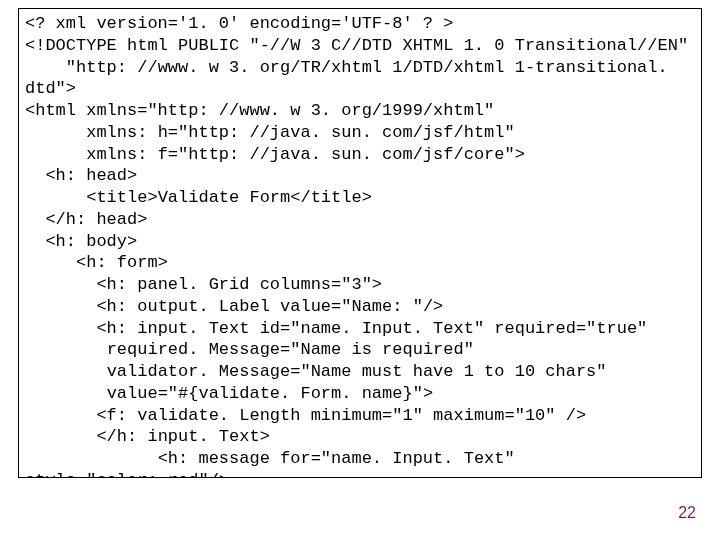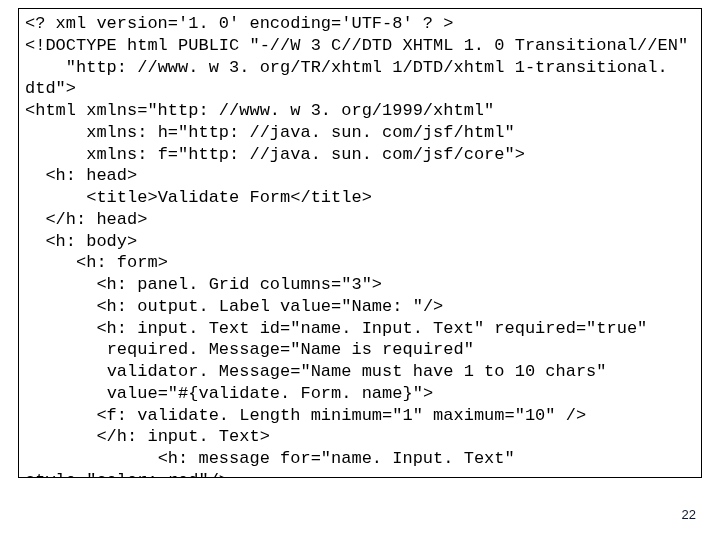--- a/index.html
+++ b/index.html
@@ -35,22 +35,22 @@
     line-height: 1.28;
     white-space: pre-wrap;
     word-wrap: break-word;
     height: 470px;
     overflow: hidden;
   }
   .page-num {
     position: absolute;
     right: 24px;
     bottom: 18px;
-    font-size: 13px;
-    color: #0f172a;
+    font-size: 16px;
+    color: #701a75;
     font-family: Arial, sans-serif;
   }
 </style>
 </head>
 <body>
 
 <div class="slide">
   <div class="code-box" id="code-box">&lt;? xml version='1. 0' encoding='UTF-8' ? &gt;
 &lt;!DOCTYPE html PUBLIC "-//W 3 C//DTD XHTML 1. 0 Transitional//EN"
     "http: //www. w 3. org/TR/xhtml 1/DTD/xhtml 1-transitional. dtd"&gt;

